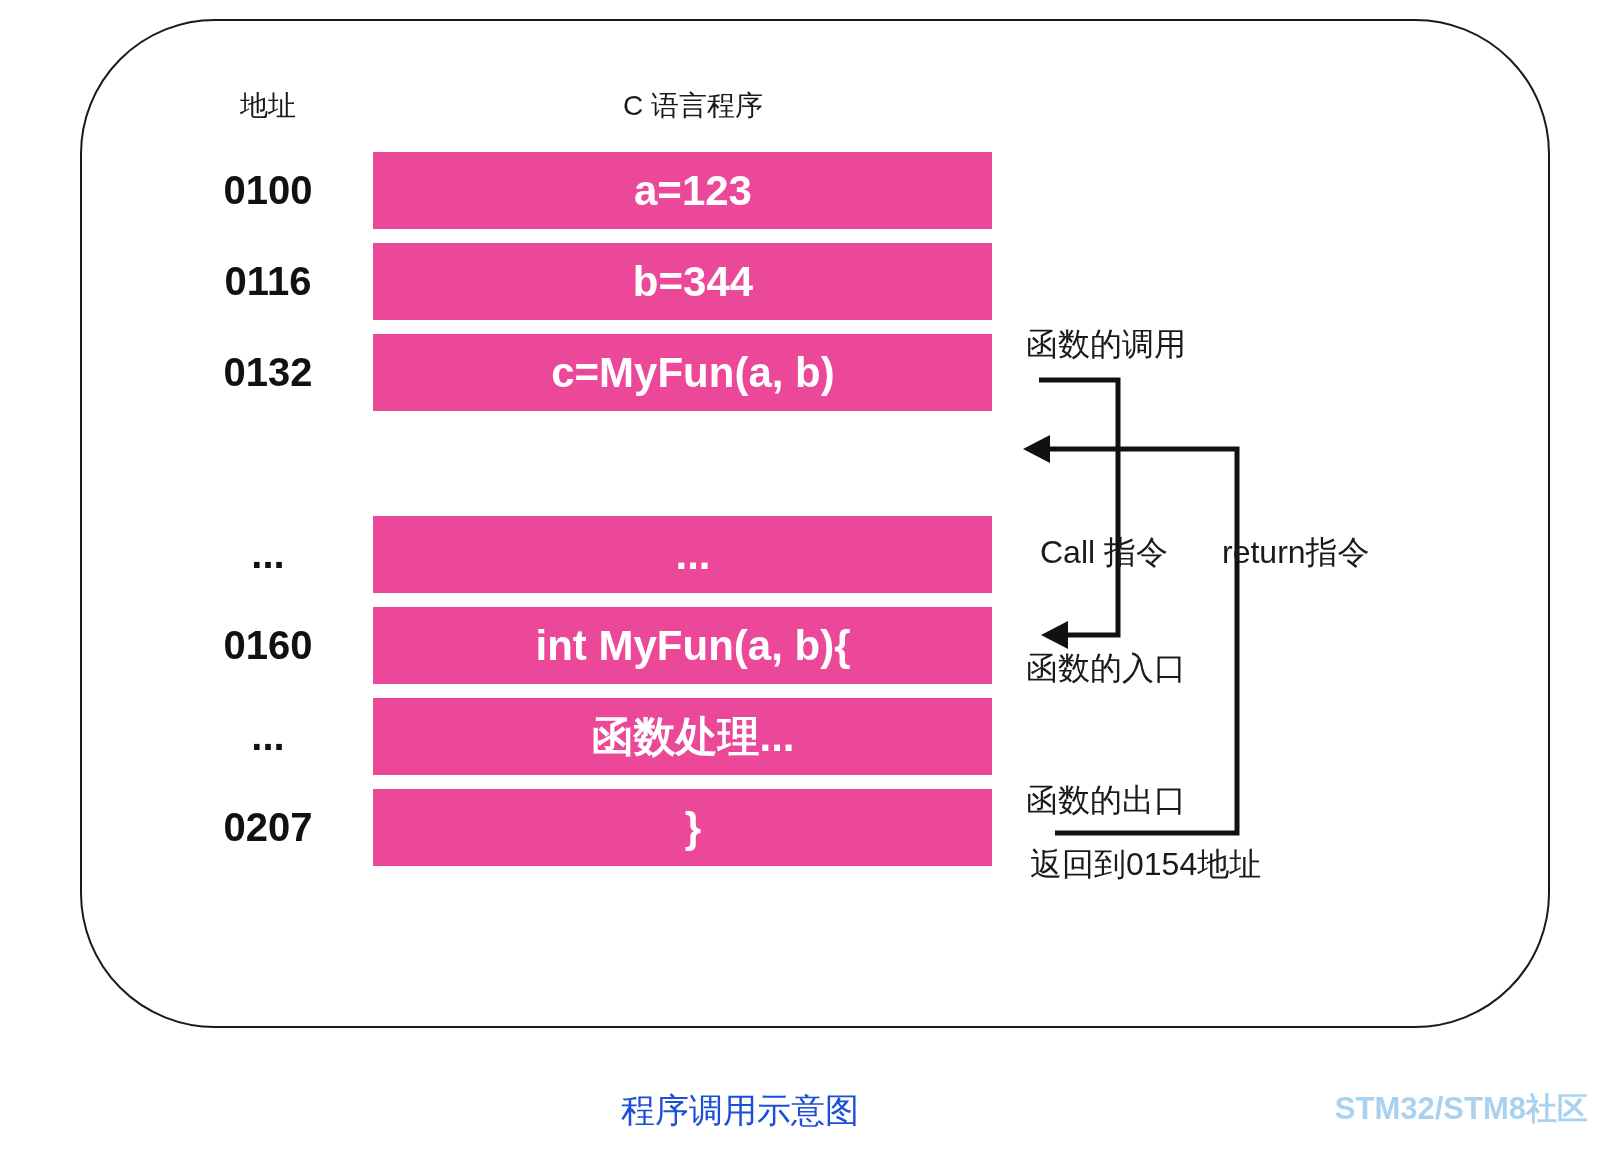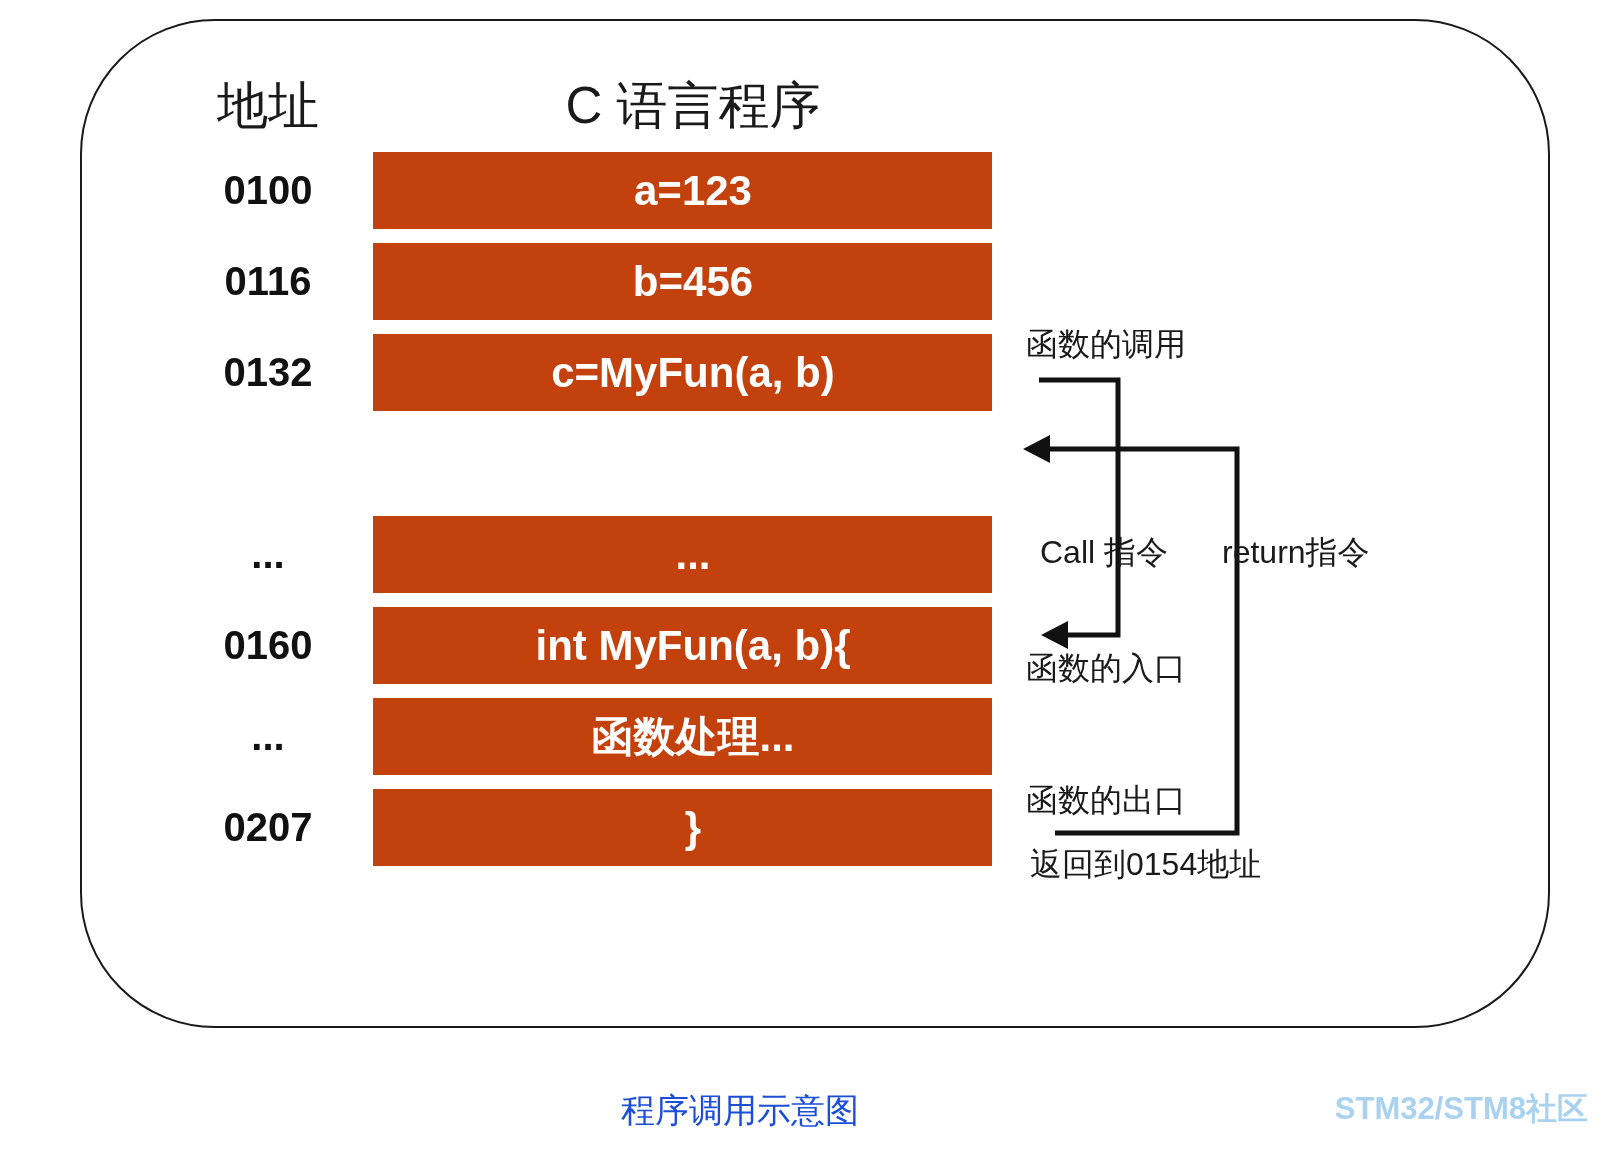--- a/index.html
+++ b/index.html
@@ -19,41 +19,41 @@
     position: absolute;
     left: 80px; top: 19px;
     width: 1470px; height: 1009px;
     border: 2.5px solid #1a1a1a;
     border-radius: 135px;
     background: transparent;
   }
   .col-header {
     position: absolute;
     top: 84px;
-    font-size: 51px;
+    font-size: 28px;
     line-height: 44px;
     text-align: center;
     color: #1a1a1a;
   }
   .addr-header { left: 80px; width: 376px; }
   .prog-header { left: 373px; width: 640px; }
   .row { position: absolute; left: 0; width: 1602px; height: 77px; }
   .row .addr {
     position: absolute;
     left: 80px; width: 376px; height: 77px;
     line-height: 77px;
     text-align: center;
     font-size: 40px;
     font-weight: bold;
     color: #111111;
   }
   .row .bar {
     position: absolute;
     left: 373px; width: 619px; height: 77px;
-    background: #c2410c;
+    background: #ec4899;
     line-height: 77px;
     text-align: center;
     font-size: 42px;
     font-weight: 600;
     color: #ffffff;
     padding-left: 21px;
   }
   .arrows {
     position: absolute;
     left: 0; top: 0;
@@ -95,21 +95,21 @@
 
   <div class="col-header addr-header">地址</div>
   <div class="col-header prog-header">C 语言程序</div>
 
   <div class="row" style="top:152px">
     <div class="addr">0100</div>
     <div class="bar">a=123</div>
   </div>
   <div class="row" style="top:243px">
     <div class="addr">0116</div>
-    <div class="bar">b=456</div>
+    <div class="bar">b=344</div>
   </div>
   <div class="row" style="top:334px">
     <div class="addr">0132</div>
     <div class="bar">c=MyFun(a, b)</div>
   </div>
   <div class="row" style="top:516px">
     <div class="addr">...</div>
     <div class="bar">...</div>
   </div>
   <div class="row" style="top:607px">

